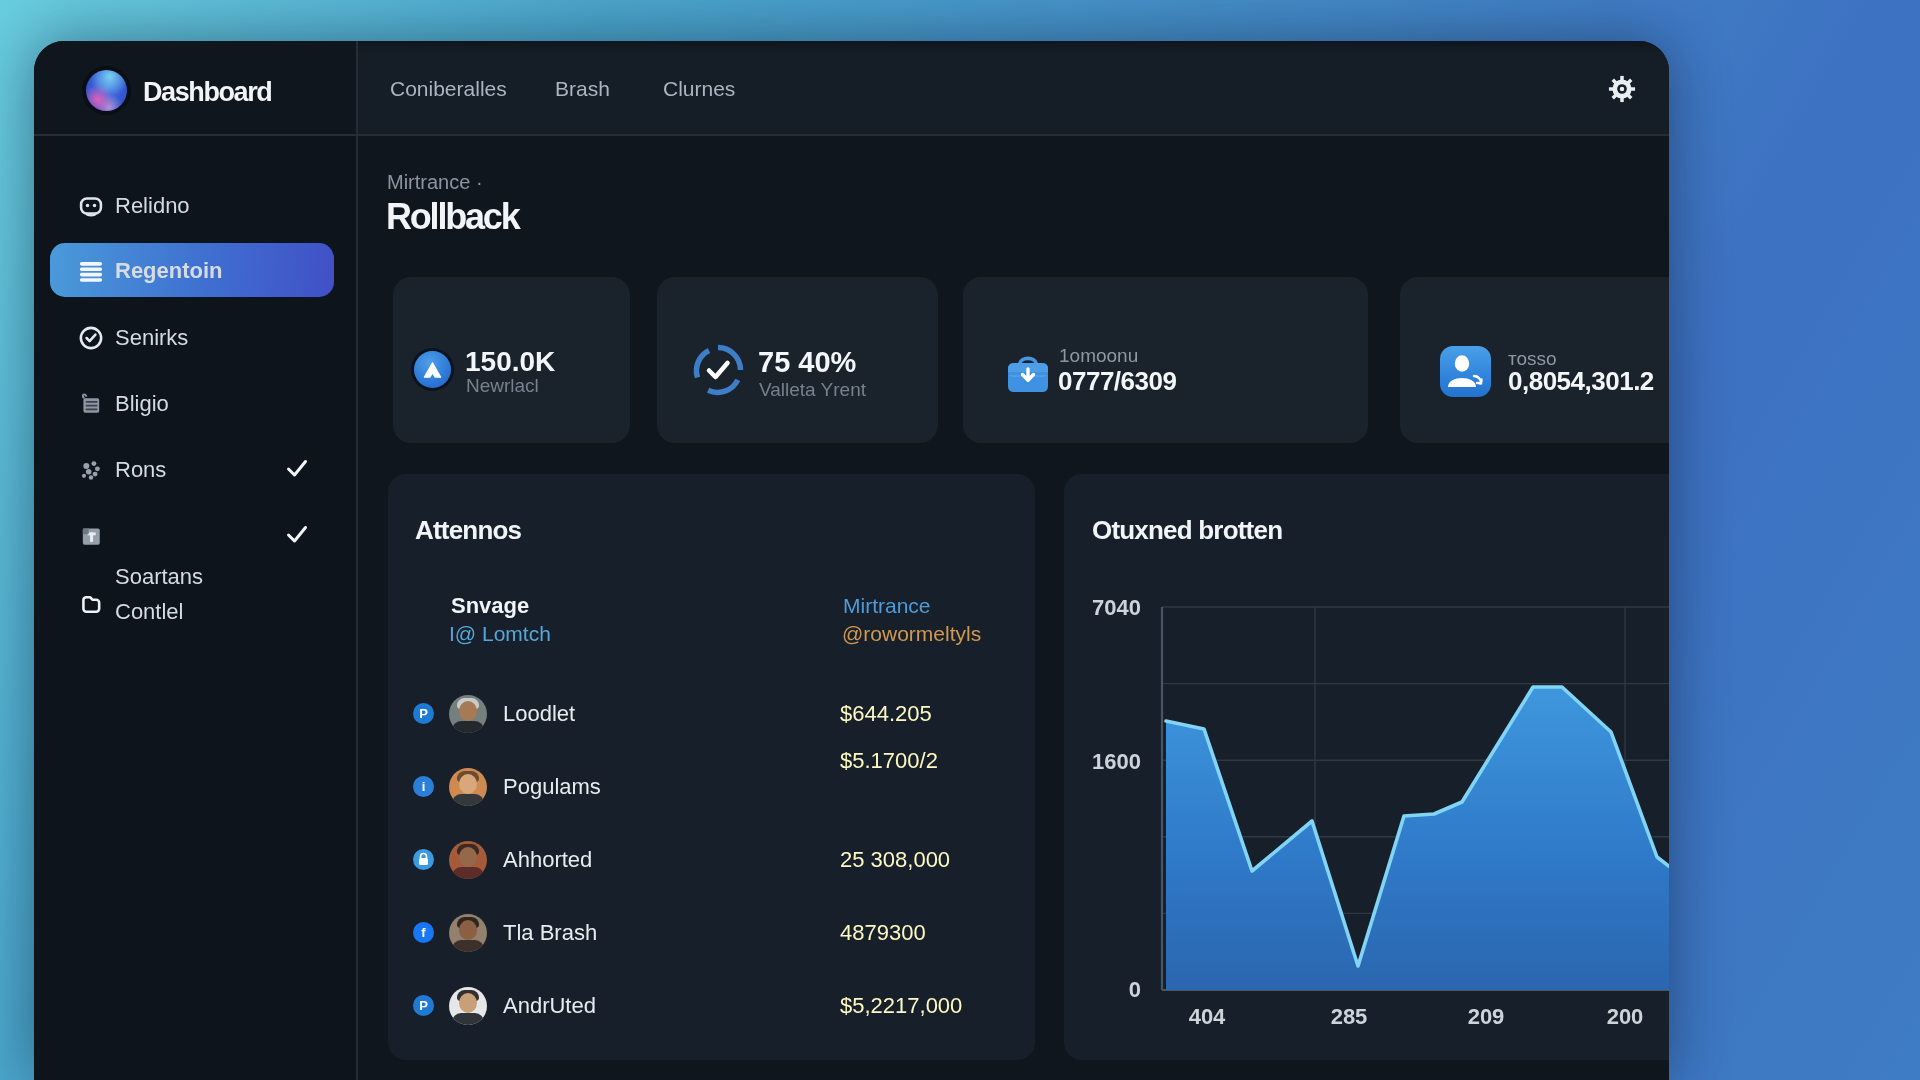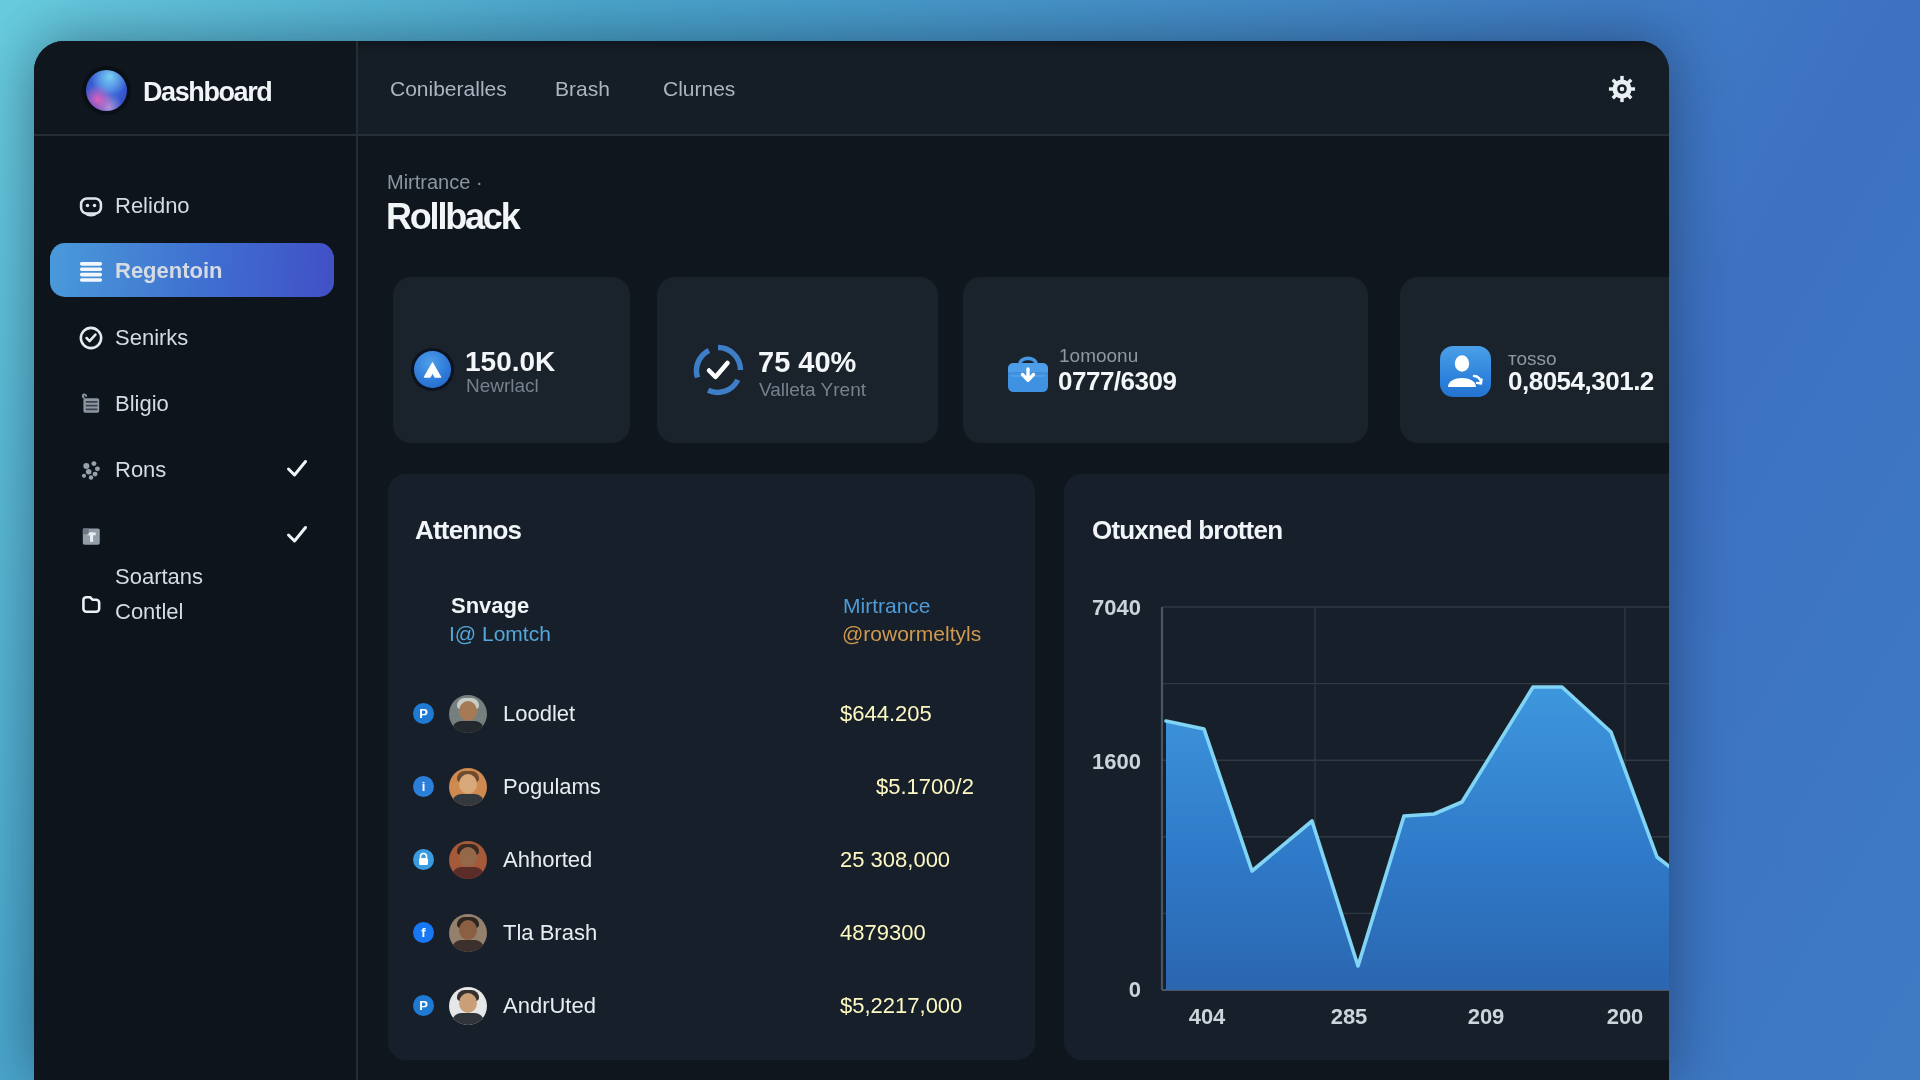--- a/index.html
+++ b/index.html
@@ -224,21 +224,21 @@
   <div class="rname" style="top:660px;">Loodlet</div>
   <div class="rval" style="top:660px;">$644.205</div>
 
   <div class="badge" style="top:735px; background:#2b7fd8;">i</div>
   <div class="av" style="top:727px; background:#cf8a50;">
     <div class="hairr" style="background:#6e4a2e;"></div>
       <div class="face" style="background:#d8a87a;"></div>
       <div class="bodyy" style="background:#33383e;"></div>
   </div>
   <div class="rname" style="top:733px;">Pogulams</div>
-  <div class="rval" style="top:733px;margin-left:36px;">$5.1700/2</div>
+  <div class="rval" style="top:707px;">$5.1700/2</div>
 
   <div class="badge" style="top:808px; background:#3b9be0;">
     <svg width="21" height="21" viewBox="0 0 21 21" style="position:absolute;left:0;top:0;">
       <path d="M7.5 9 V7.5 a3 3 0 0 1 6 0 V9" stroke="#fff" stroke-width="1.6" fill="none"></path>
       <rect x="6" y="9" width="9" height="7" rx="1.5" fill="#fff"></rect>
     </svg>
   </div>
   <div class="av" style="top:800px; background:#a55a3a;">
     <div class="hairr" style="background:#3a2a22;"></div>
       <div class="face" style="background:#96684a;"></div>

